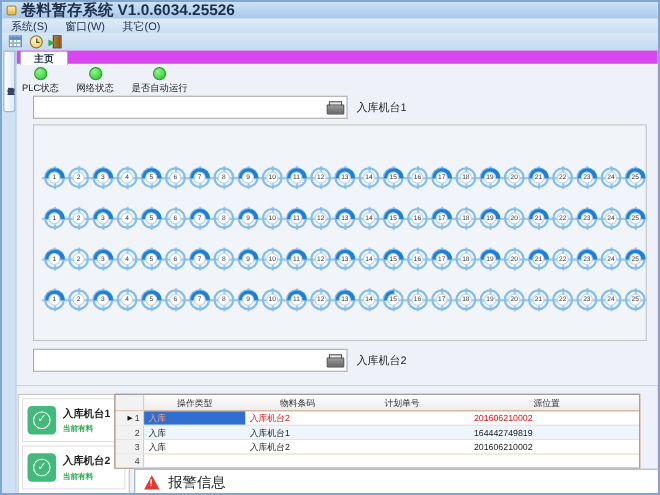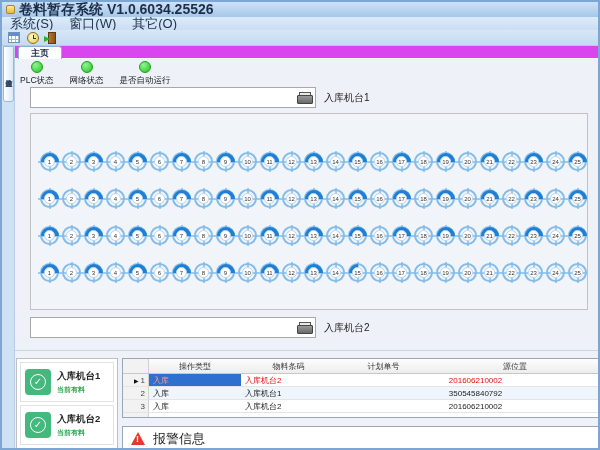--- a/index.html
+++ b/index.html
@@ -10,21 +10,21 @@
   
   .titlebar { position:absolute; left:0; top:0; right:0; height:15px;
     background:linear-gradient(#cde2f6,#a6c7e9); display:flex; align-items:center;
     padding:0 4px; }
   .app-icon { width:9px; height:9px; background:linear-gradient(#ffe9a0,#e8b93c);
     border:1px solid #a8842a; border-radius:2px; margin-right:4px; flex:none; }
   .title-text { font-size:14px; font-weight:bold; color:#1c2e4a; white-space:nowrap; }
 
   .menubar { position:absolute; left:0; top:15px; right:0; height:13px;
     background:linear-gradient(#dcebf9,#cadef2); display:flex; align-items:center; }
-  .menu-item { font-size:13px; color:#1c2e4a; padding:0 8px; cursor:default; }
+  .menu-item { font-size:10px; color:#1c2e4a; padding:0 8px; cursor:default; }
 
   .toolbar { position:absolute; left:0; top:28px; right:0; height:16px;
     background:linear-gradient(#d7e7f7,#c5daf0); display:flex; align-items:center;
     padding-left:3px; border-bottom:1px solid #b3cbe5; }
   .tbtn { width:17px; height:15px; display:flex; align-items:center; justify-content:center;
     margin-right:2px; }
   .ico-grid { width:12px; height:11px; background:#fff; border:1px solid #6f93b8;
     background-image:linear-gradient(#5f8fd0 0 3px, transparent 3px),
       repeating-linear-gradient(90deg, transparent 0 2.3px, #9fb8d0 2.3px 3.3px),
       repeating-linear-gradient(transparent 0 2.3px, #9fb8d0 2.3px 3.3px); }
@@ -100,21 +100,21 @@
     height:40px; margin-bottom:3px; padding:0 4px; }
   .check-badge { width:26px; height:26px; border-radius:4px; background:#44b97e;
     display:flex; align-items:center; justify-content:center; flex:none; margin-right:6px; }
   .check-badge .ck { width:16px; height:16px; border:1.5px solid #fff; border-radius:50%;
     color:#fff; font-size:10px; line-height:13px; text-align:center; }
   .card-texts { display:flex; flex-direction:column; }
   .card-title { font-size:9.5px; font-weight:bold; color:#222; white-space:nowrap; }
   .card-status { font-size:7px; font-weight:bold; color:#2faa52; margin-top:2px; }
 
   
-  .gridbox { position:absolute; left:120px; top:356px; width:478px; height:60px;
+  .gridbox { position:absolute; left:102px; top:356px; width:478px; height:68px;
     background:#f97316; border:1px solid #9aa7b8; overflow:hidden; font-size:8px; }
   .t-head { display:flex; height:15px; background:linear-gradient(#fdfdfd,#ededed);
     border-bottom:1px solid #c8c8c8; }
   .t-row { display:flex; height:13px; border-bottom:1px solid #e4e4e4; background:#fff; }
   .t-row.alt { background:#eef5fc; }
   .cell { display:flex; align-items:center; padding-left:4px; overflow:hidden;
     white-space:nowrap; color:#222; }
   .t-head .cell { justify-content:center; padding-left:0; color:#333; }
   .c-rowhdr { width:26px; flex:none; background:#f2f2f2; border-right:1px solid #d0d0d0;
     justify-content:flex-end; padding-right:3px; color:#444; }
@@ -904,21 +904,21 @@
         <div class="cell c-barcode red">201606210002</div>
         <div class="cell c-source"></div>
       </div>
       <div class="t-row alt">
         <div class="cell c-rowhdr">
           <span>2</span>
         </div>
         <div class="cell c-op">入库</div>
         <div class="cell c-machine">入库机台1</div>
         <div class="cell c-plan"></div>
-        <div class="cell c-barcode">350545840792</div>
+        <div class="cell c-barcode">164442749819</div>
         <div class="cell c-source"></div>
       </div>
       <div class="t-row">
         <div class="cell c-rowhdr">
           <span>3</span>
         </div>
         <div class="cell c-op">入库</div>
         <div class="cell c-machine">入库机台2</div>
         <div class="cell c-plan"></div>
         <div class="cell c-barcode">201606210002</div>

